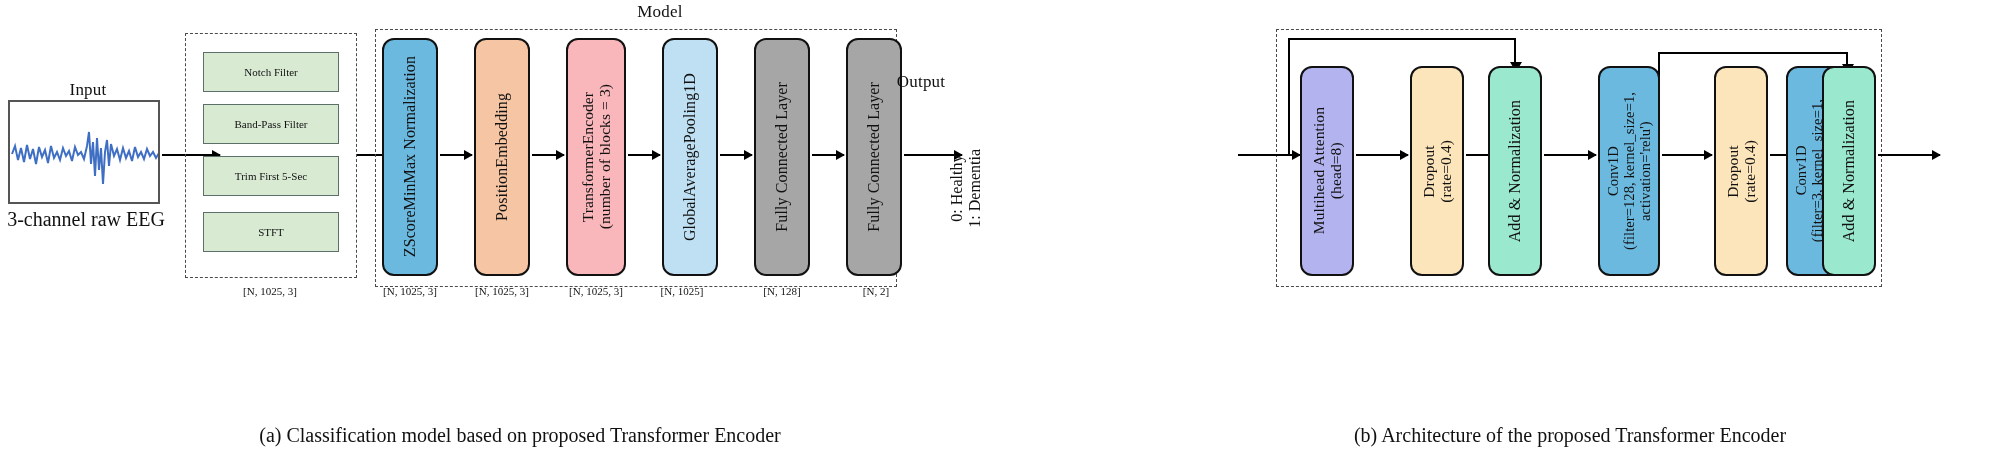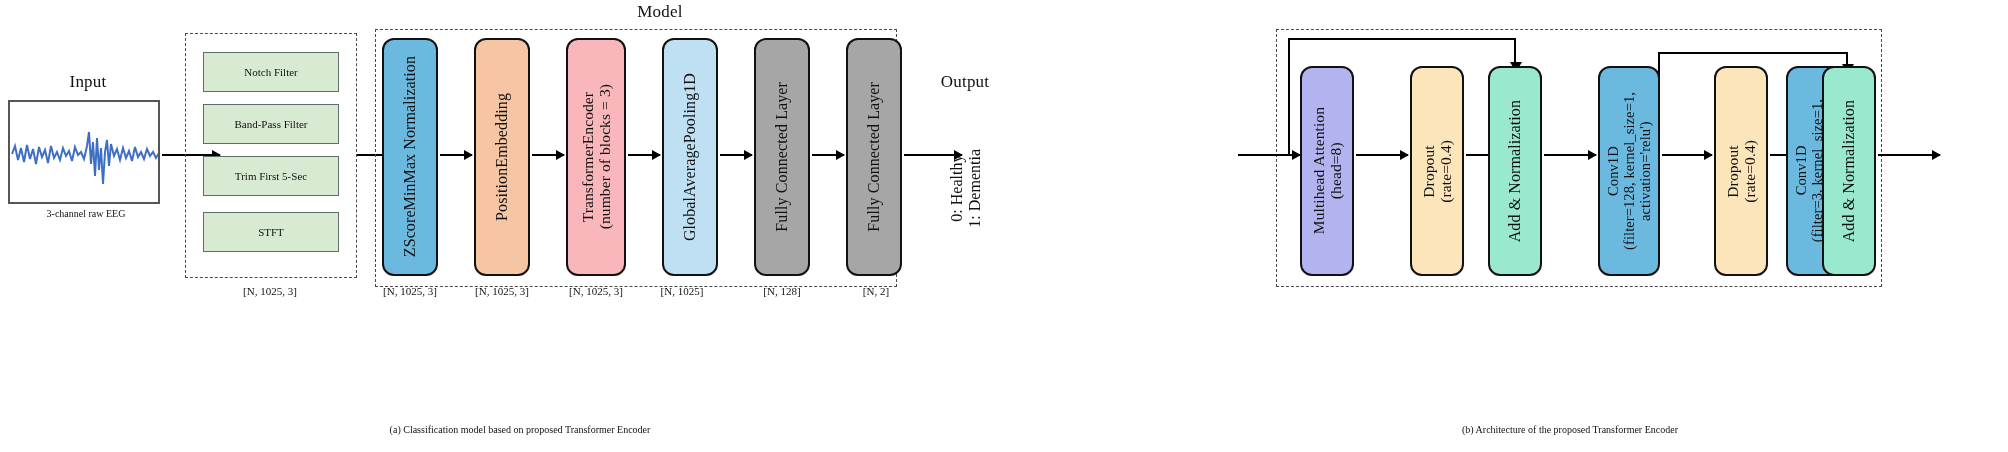--- a/index.html
+++ b/index.html
@@ -2,21 +2,21 @@
 <html><head>
 <meta charset="utf-8">
 <style>
   html,body{margin:0;padding:0;background:#fff;}
   body{width:2008px;height:452px;font-family:"Liberation Serif",serif;color:#111;position:relative;overflow:hidden;}
   .fig{position:absolute;inset:0;}
 
   
   .abs{position:absolute;}
   .ttl{font-size:17px;font-weight:400;letter-spacing:.2px;text-align:center;white-space:nowrap;}
-  .cap{font-size:10px;text-align:center;white-space:nowrap;}
+  .cap{font-size:20px;text-align:center;white-space:nowrap;}
   .shape-lbl{font-size:11px;text-align:center;white-space:nowrap;}
   .dashed-box{position:absolute;border:1.6px dashed #4a4a4a;background:transparent;}
 
   
   .vblock{position:absolute;border:2.2px solid #111;border-radius:12px;
           display:flex;align-items:center;justify-content:center;box-sizing:border-box;}
   .vblock .vtxt{writing-mode:vertical-rl;transform:rotate(180deg);
           font-size:16px;line-height:1.12;text-align:center;white-space:pre;letter-spacing:.1px;}
   .vblock.two .vtxt{font-size:15.5px;}
   .vblock.three .vtxt{font-size:14.5px;}
@@ -40,21 +40,21 @@
 
   
   .rot{writing-mode:vertical-rl;transform:rotate(180deg);font-size:16px;line-height:1.15;
        white-space:pre;text-align:center;}
 </style>
 </head>
 <body>
 
 <div class="fig">
 
-  <div class="abs ttl" style="left:8px;top:72px;width:160px;">Input</div>
+  <div class="abs ttl" style="left:8px;top:80px;width:160px;">Input</div>
 
   <div class="sigbox" style="left:8px;top:100px;width:152px;height:104px;">
     <svg viewBox="0 0 152 104" width="152" height="104" preserveAspectRatio="none">
       <polyline fill="none" stroke="#3f6fc4" stroke-width="2" points="2,52 5,44 8,58 11,46 14,60 17,43 20,57 23,47 26,62 29,45 32,55 35,48 38,61 41,44 44,56 47,50 50,58 53,46 56,54 59,49 62,59 65,45 68,53 71,50 74,57 77,44
                 79,30 81,62 83,40 85,74 87,36 89,68 91,46 93,82 95,50 97,38 99,64 101,42
                 104,54 107,47 110,58 113,46 116,56 119,49 122,59 125,45 128,55 131,50 134,57 137,47 140,54 143,50 146,56 149,51"></polyline>
     </svg>
   </div>
   <div class="abs cap" style="left:0px;top:208px;width:172px;">3-channel raw EEG</div>
 
@@ -114,21 +114,21 @@
 
   <div class="abs shape-lbl" style="left:370px;top:285px;width:80px;">[N, 1025, 3]</div>
   <div class="abs shape-lbl" style="left:462px;top:285px;width:80px;">[N, 1025, 3]</div>
   <div class="abs shape-lbl" style="left:556px;top:285px;width:80px;">[N, 1025, 3]</div>
   <div class="abs shape-lbl" style="left:644px;top:285px;width:76px;">[N, 1025]</div>
   <div class="abs shape-lbl" style="left:744px;top:285px;width:76px;">[N, 128]</div>
   <div class="abs shape-lbl" style="left:838px;top:285px;width:76px;">[N, 2]</div>
 
   <div class="arrow" style="left:904px;top:154px;width:58px;"></div>
 
-  <div class="abs ttl" style="left:900px;top:72px;width:130px;">Output</div>
+  <div class="abs ttl" style="left:856px;top:72px;width:130px;">Output</div>
   <div class="abs" style="left:896px;top:108px;width:140px;height:160px;display:flex;align-items:center;justify-content:center;">
     <span class="rot">0: Healthy
 1: Dementia</span>
   </div>
 
   <div class="abs cap" style="left:140px;top:424px;width:760px;">(a) Classification model based on proposed Transformer Encoder</div>
 
   <div class="dashed-box" style="left:1276px;top:29px;width:604px;height:256px;"></div>
 
   <div class="arrow" style="left:1238px;top:154px;width:62px;"></div>

